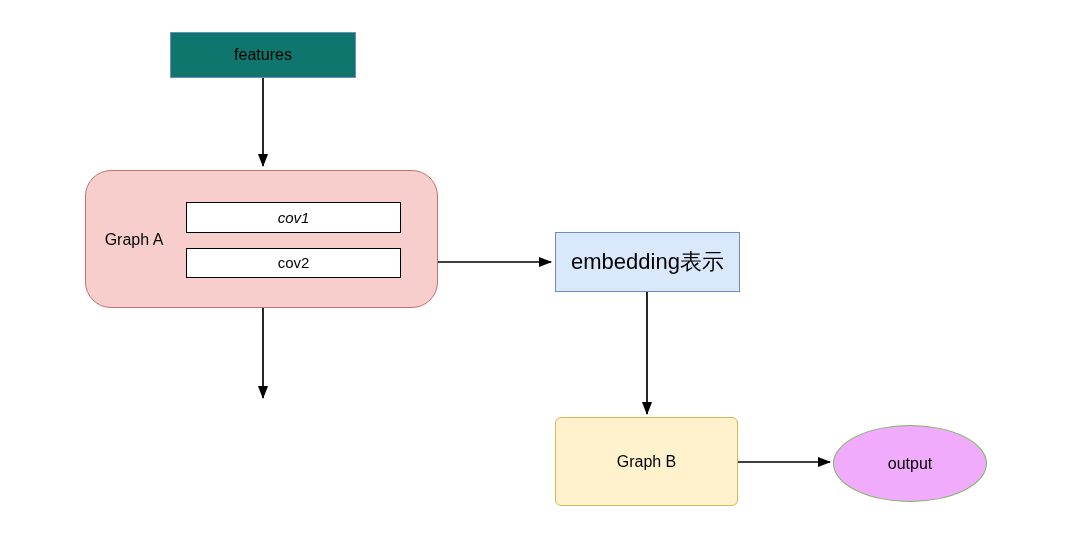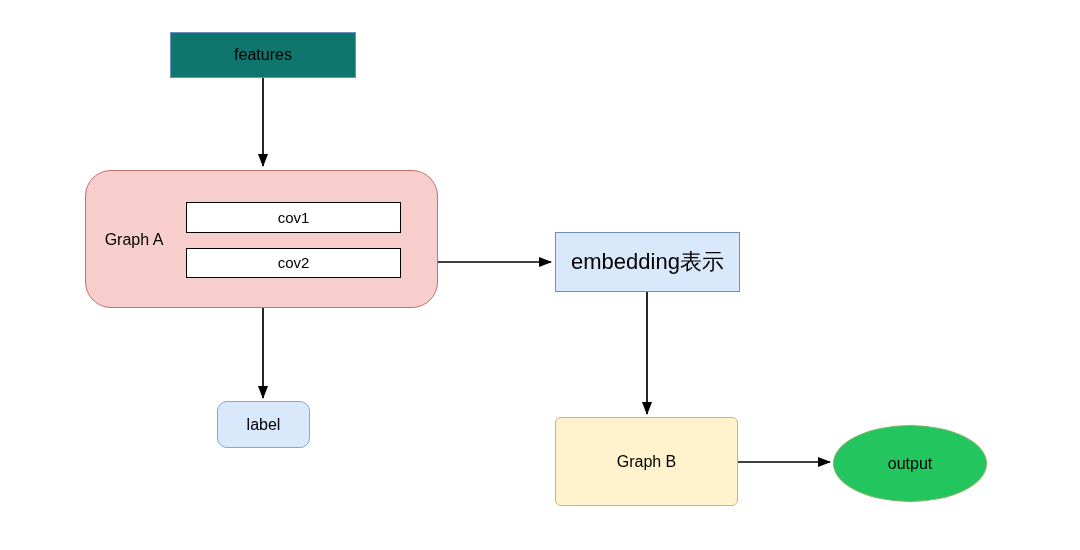--- a/index.html
+++ b/index.html
@@ -51,21 +51,21 @@
   .node-cov {
     position: absolute;
     left: 100px; width: 215px; height: 31px;
     background: #ffffff;
     border: 1.4px solid #000000;
     display: flex;
     align-items: center;
     justify-content: center;
     font-size: 15px;
   }
-  .node-cov1 { top: 31px; }
+  .node-cov1 { top: 31px; font-style: italic; }
   .node-cov2 { top: 77px; height: 30px; text-align: right; }
   .node-embedding {
     left: 555px; top: 232px; width: 185px; height: 60px;
     background: #dae8fc;
     border: 1px solid #6c8ebf;
     font-size: 22px;
   }
   .node-label {
     left: 217px; top: 401px; width: 93px; height: 47px;
     background: #dae8fc;
@@ -73,21 +73,21 @@
     border-radius: 10px;
   }
   .node-graph-b {
     left: 555px; top: 417px; width: 183px; height: 89px;
     background: #fff2cc;
     border: 1px solid #d6b656;
     border-radius: 6px;
   }
   .node-output {
     left: 833px; top: 425px; width: 154px; height: 77px;
-    background: #22c55e;
+    background: #f0abfc;
     border: 1px solid #82b366;
     border-radius: 50%;
   }
 </style>
 </head>
 <body>
 
 <div class="canvas">
 
   <svg class="edges-layer" width="1080" height="550" viewBox="0 0 1080 550" xmlns="http://www.w3.org/2000/svg">
@@ -114,23 +114,20 @@
     </div>
     <div class="node-cov node-cov2">
       <span>cov2</span>
     </div>
   </div>
 
   <div class="node node-embedding">
     <span>embedding表示</span>
   </div>
 
-  <div class="node node-label">
-    <span>label</span>
-  </div>
 
   <div class="node node-graph-b">
     <span>Graph B</span>
   </div>
 
   <div class="node node-output">
     <span>output</span>
   </div>
 
 </div>

